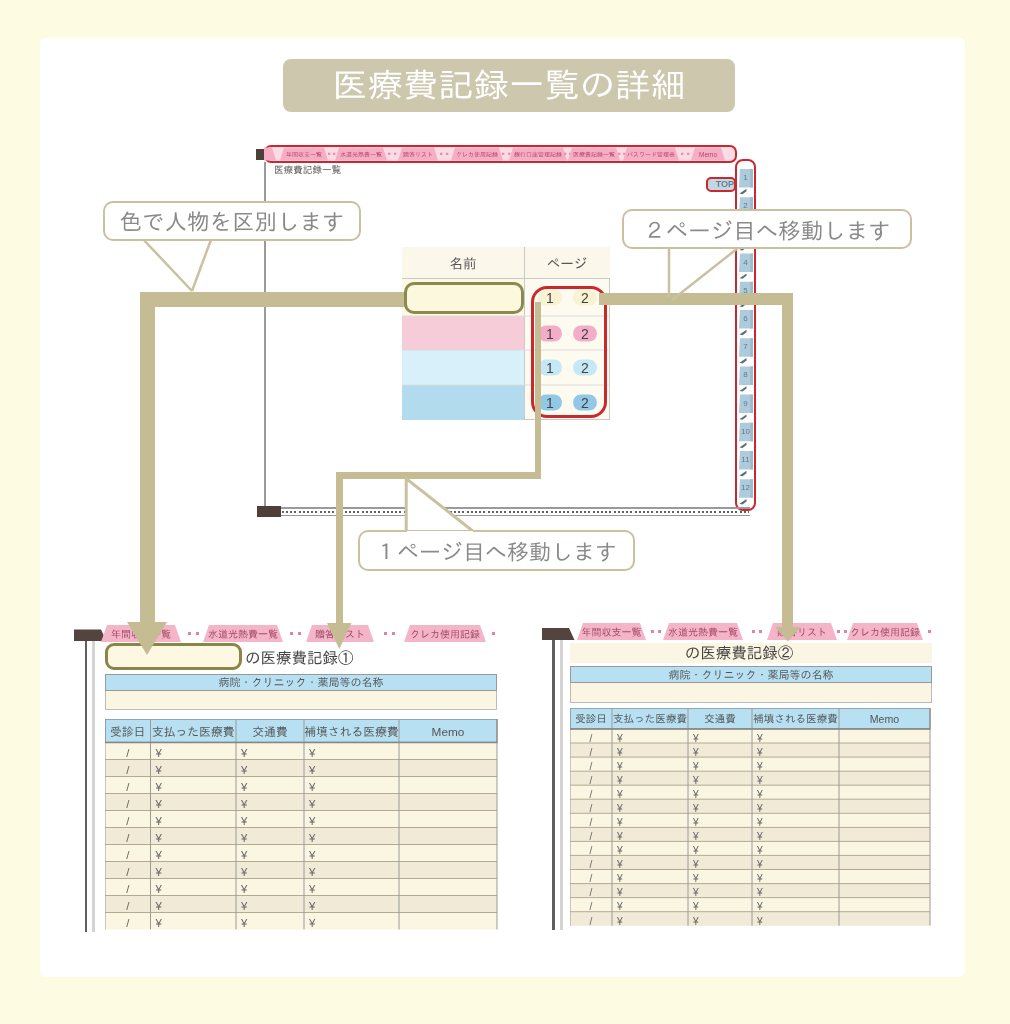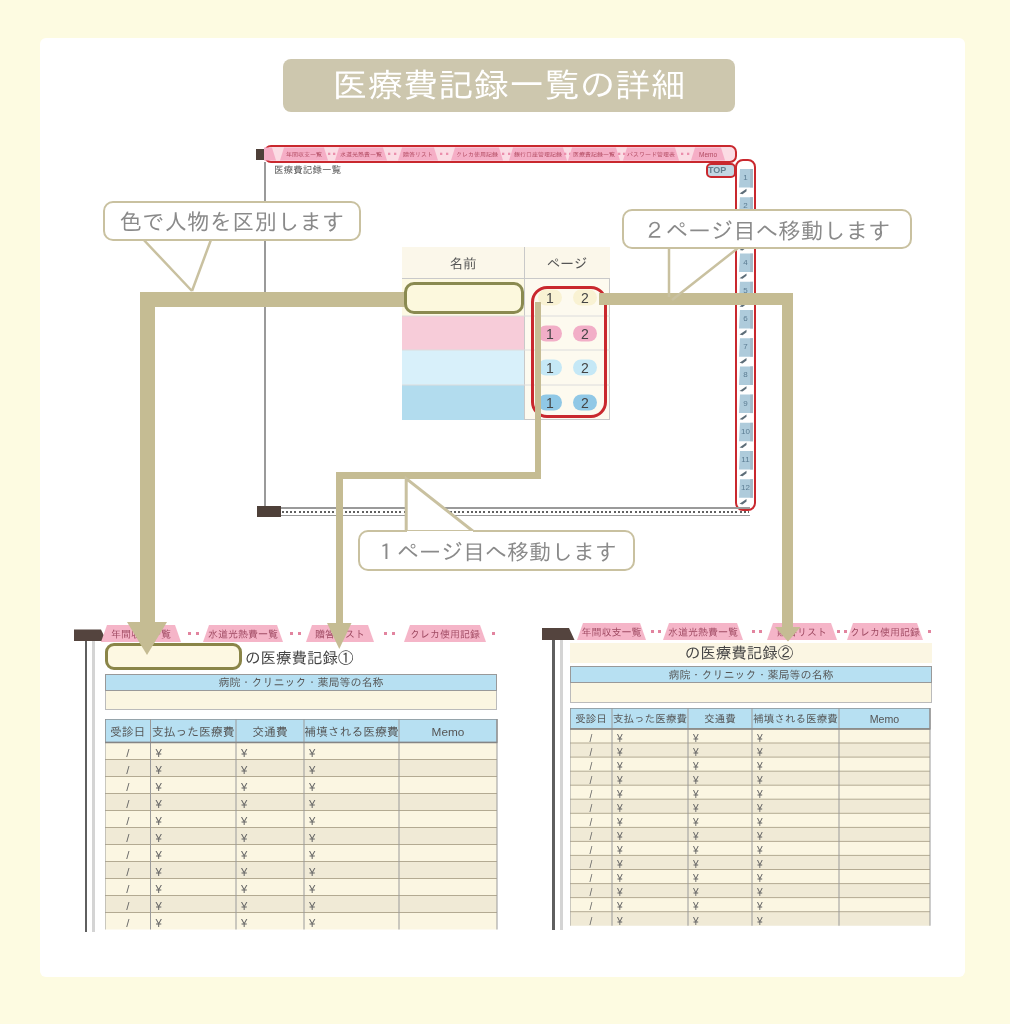--- a/index.html
+++ b/index.html
@@ -75,21 +75,21 @@
     <rect x="423" y="6.7" width="2.3" height="2.3" fill="#eb8fac"></rect>
     <polygon points="431.0,1.5 457.0,1.5 461.0,14.5 427.0,14.5" fill="#f5aec6"></polygon>
     <text x="444" y="11" font-size="6.5" fill="#b24a61" text-anchor="middle" font-family="Liberation Sans">Memo</text>
     <polygon points="0,1.5 8,1.5 12,14.5 0,14.5" fill="#f5aec6"></polygon>
   </svg>
 
 <svg class="abs" style="left:274px;top:163px" width="120" height="22">
     <use href="#iryoichiran" transform="translate(0.0,10.2) scale(0.9600)" fill="#555"></use>
   </svg>
 
-<div class="abs" style="left:706px;top:163px;width:26px;height:11px;background:#c3d7e3;border:2.5px solid #c9282e;border-radius:5px;color:#64808f;font-size:9px;font-weight:bold;text-align:left;line-height:11px;">TOP</div>
+<div class="abs" style="left:706px;top:177px;width:26px;height:11px;background:#c3d7e3;border:2.5px solid #c9282e;border-radius:5px;color:#64808f;font-size:9px;font-weight:bold;text-align:right;line-height:11px;">TOP</div>
 
 <div class="abs" style="left:735px;top:159px;width:17px;height:348px;border:2.5px solid #c9282e;border-radius:8px;background:#fff;"></div>
 
 <svg class="abs" style="left:735px;top:159px" width="24" height="356">
     <polygon points="5,10.0 18,10.0 18,28.5 4,28.5" fill="#aecbdb"></polygon>
     <polygon points="15.2,10.0 18,10.0 18,28.5 15.2,28.5" fill="#a2bac8"></polygon>
     <text x="10.5" y="21.0" font-size="8" fill="#5b7c92" text-anchor="middle" font-family="Liberation Sans">1</text>
     <polygon points="4.5,34.6 11.5,29.8 11.5,32.2 7.5,35.2" fill="#5d6d78"></polygon>
     <polygon points="5,38.2 18,38.2 18,56.7 4,56.7" fill="#aecbdb"></polygon>
     <polygon points="15.2,38.2 18,38.2 18,56.7 15.2,56.7" fill="#a2bac8"></polygon>

